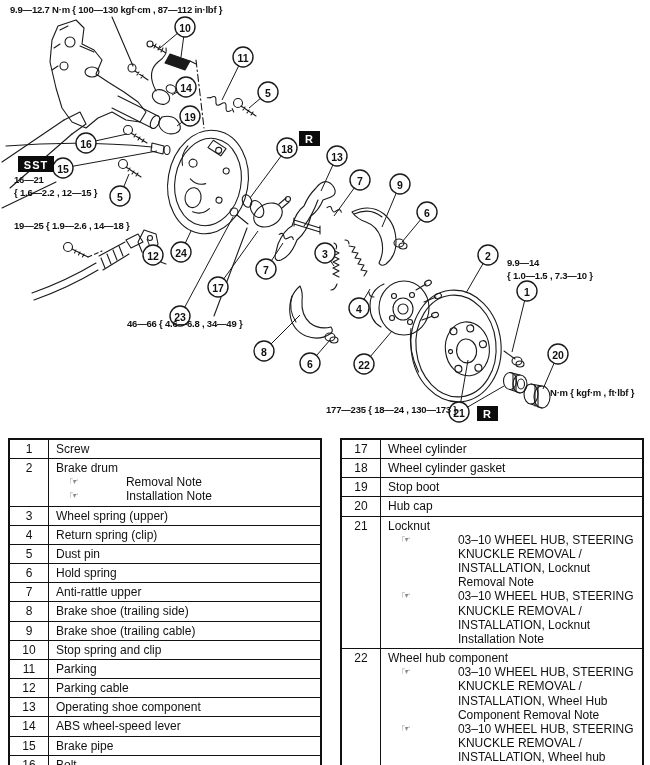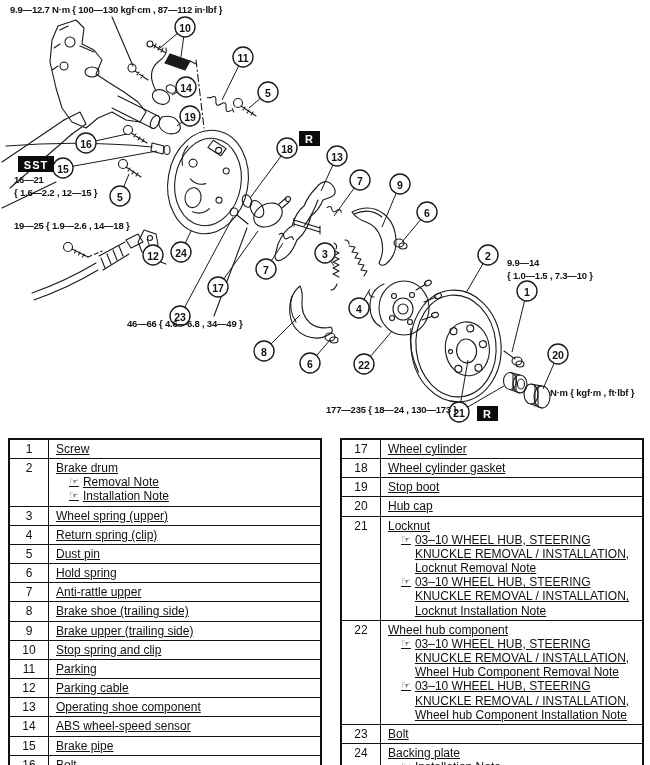--- a/index.html
+++ b/index.html
@@ -15,26 +15,26 @@
   .callout-circle{fill:#ffffff;stroke:#1a1a1a;stroke-width:1.4;}
   .callout-num{font:bold 10.5px "Liberation Sans",sans-serif;fill:#111;text-anchor:middle;dominant-baseline:central;}
   .torque-label{font:bold 9.5px "Liberation Sans",sans-serif;fill:#111;letter-spacing:-0.2px;}
   .tag-rect{fill:#0b0b0b;stroke:none;}
   .tag-text{font:bold 11px "Liberation Sans",sans-serif;fill:#ffffff;text-anchor:middle;dominant-baseline:central;letter-spacing:1px;}
   
   .tables{position:absolute;left:8px;top:438px;display:flex;gap:18px;align-items:flex-start;}
   table.parts{border-collapse:collapse;background:#fff;border:2px solid #111;}
   table.parts td{border:1.5px solid #111;vertical-align:top;font-size:12px;line-height:1.18;}
   td.num{width:34px;min-width:34px;text-align:center;padding:2px 2px;}
-  td.desc{padding:2px 6px 2px 7px;text-decoration:underline;}
+  td.desc{padding:2px 6px 2px 7px;}
   .t-left{width:314px;}
   .t-right{width:304px;}
   .note{display:flex;margin-left:13px;line-height:1.18;}
   .note-sym{flex:0 0 auto;margin-right:4px;font-size:11px;}
-  .note-text{flex:1;}
+  .note-text{flex:1;margin-left:43px;}
 </style>
 </head>
 <body>
 
 <div class="page">
 
   <svg width="650" height="435" viewBox="0 0 650 435">
 
     <g class="art">
 
@@ -425,21 +425,21 @@
           </tr>
           <tr>
             <td class="num">8</td>
             <td class="desc">
               <div>Brake shoe (trailing side)</div>
             </td>
           </tr>
           <tr>
             <td class="num">9</td>
             <td class="desc">
-              <div>Brake upper (trailing side)</div>
+              <div>Brake shoe (trailing cable)</div>
             </td>
           </tr>
           <tr>
             <td class="num">10</td>
             <td class="desc">
               <div>Stop spring and clip</div>
             </td>
           </tr>
           <tr>
             <td class="num">11</td>
@@ -455,21 +455,21 @@
           </tr>
           <tr>
             <td class="num">13</td>
             <td class="desc">
               <div>Operating shoe component</div>
             </td>
           </tr>
           <tr>
             <td class="num">14</td>
             <td class="desc">
-              <div>ABS wheel-speed sensor</div>
+              <div>ABS wheel-speed lever</div>
             </td>
           </tr>
           <tr>
             <td class="num">15</td>
             <td class="desc">
               <div>Brake pipe</div>
             </td>
           </tr>
           <tr>
             <td class="num">16</td>

